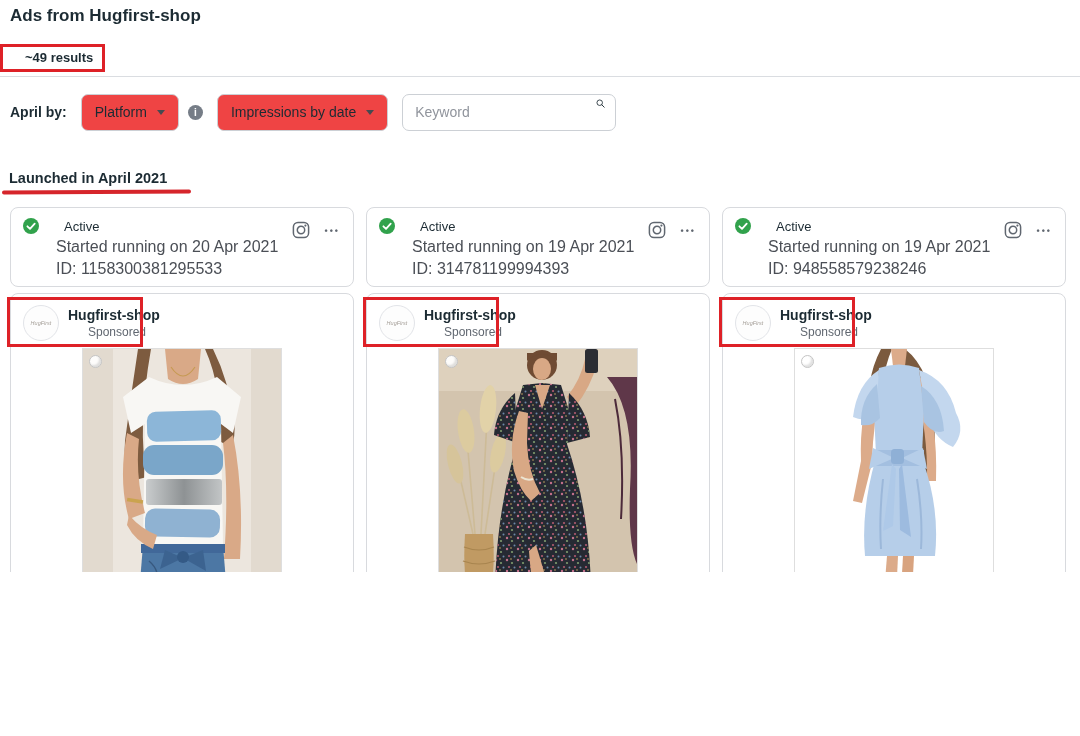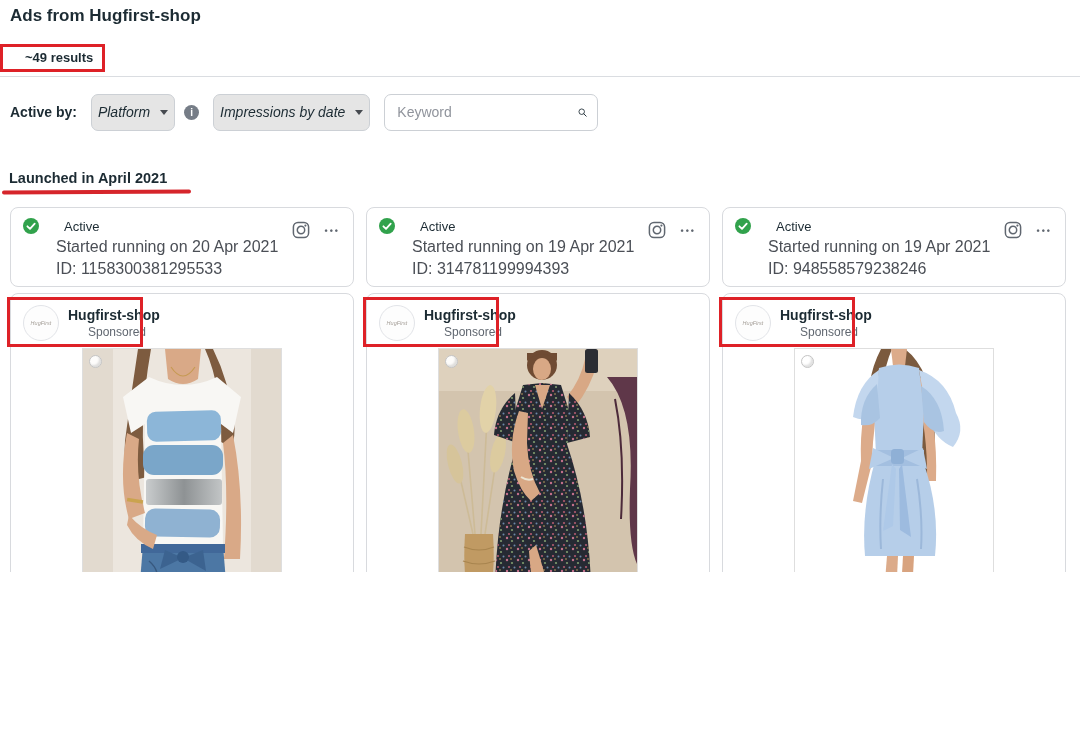--- a/index.html
+++ b/index.html
@@ -14,32 +14,32 @@
   .results-box {
     position:absolute; left:0; top:44px; border:3px solid #de2127;
     padding:3px 9px 4px 22px; font-size:13px; font-weight:bold; background:#fff;
   }
   .top-divider { position:absolute; left:0; right:0; top:76px; height:1px; background:#dadde1; }
 
   
   .filter-bar { position:absolute; left:10px; top:93px; display:flex; align-items:center; height:38px; }
   .filter-label { font-size:14px; font-weight:bold; margin-right:14px; }
   .dropdown {
-    display:flex; align-items:center; gap:10px; height:37px; background:#e5e5e5;
-    border:1px solid #ccd0d5; border-radius:7px; padding:0 6px; font-size:14px;
-    color:#1c2b33; cursor:pointer; font-family:inherit;font-style:italic;
+    display:flex; align-items:center; gap:10px; height:37px; background:#ef4444;
+    border:1px solid #ccd0d5; border-radius:7px; padding:0 13px; font-size:14px;
+    color:#1c2b33; cursor:pointer; font-family:inherit;
   }
   .caret { width:0; height:0; border-left:4.5px solid transparent; border-right:4.5px solid transparent; border-top:5.5px solid #464a50; }
   .info-icon {
     width:15px; height:15px; border-radius:50%; background:#767d87; color:#fff;
     font-size:10px; font-weight:bold; line-height:15px; text-align:center;
     margin:0 14px 0 9px; cursor:pointer; font-style:normal;
   }
   .search-box {
-    display:flex; align-items:center; width:214px; height:37px; margin-left:14px;
+    display:flex; width:214px; height:37px; margin-left:14px;
     border:1px solid #ccd0d5; border-radius:7px; padding:0 10px 0 12px; background:#fff;
   }
   .search-box input { flex:1; border:none; outline:none; font-size:14px; color:#1c2b33; font-family:inherit; background:transparent; }
   .search-box input::placeholder { color:#90949c; }
 
   
   .section-heading { position:absolute; left:9px; top:170px; font-size:14.5px; font-weight:bold; }
   .red-underline { position:absolute; left:2px; top:190px; width:189px; height:3.5px; background:#d6252b; border-radius:3px; transform:rotate(-0.25deg); }
 
   
@@ -91,21 +91,21 @@
 </head>
 <body>
 
 <div class="page">
 
   <div class="page-title">Ads from Hugfirst-shop</div>
   <div class="results-box">~49 results</div>
   <div class="top-divider"></div>
 
   <div class="filter-bar">
-    <span class="filter-label">Active by:</span>
+    <span class="filter-label">April by:</span>
     <button class="dropdown">
       <span>Platform</span>
       <span class="caret"></span>
     </button>
     <i class="info-icon">i</i>
     <button class="dropdown">
       <span>Impressions by date</span>
       <span class="caret"></span>
     </button>
     <div class="search-box">

